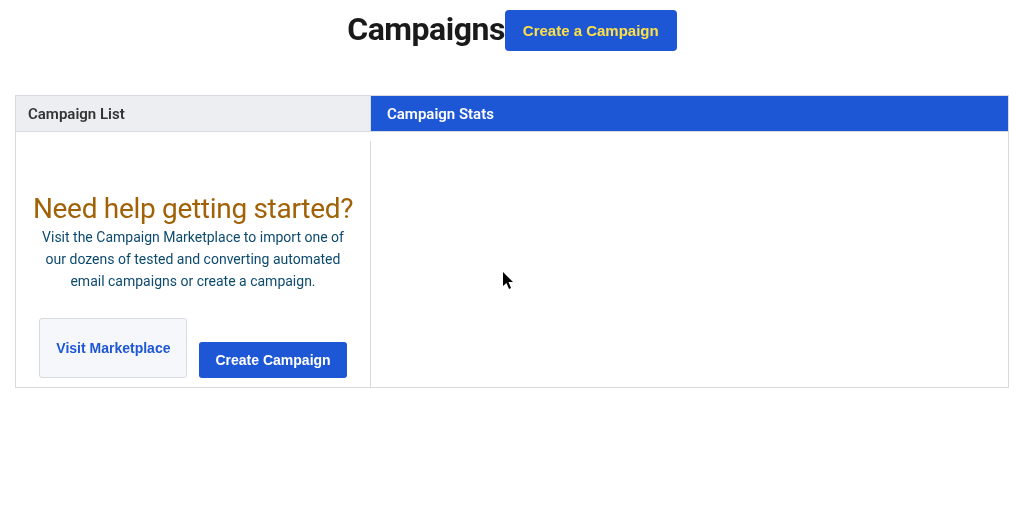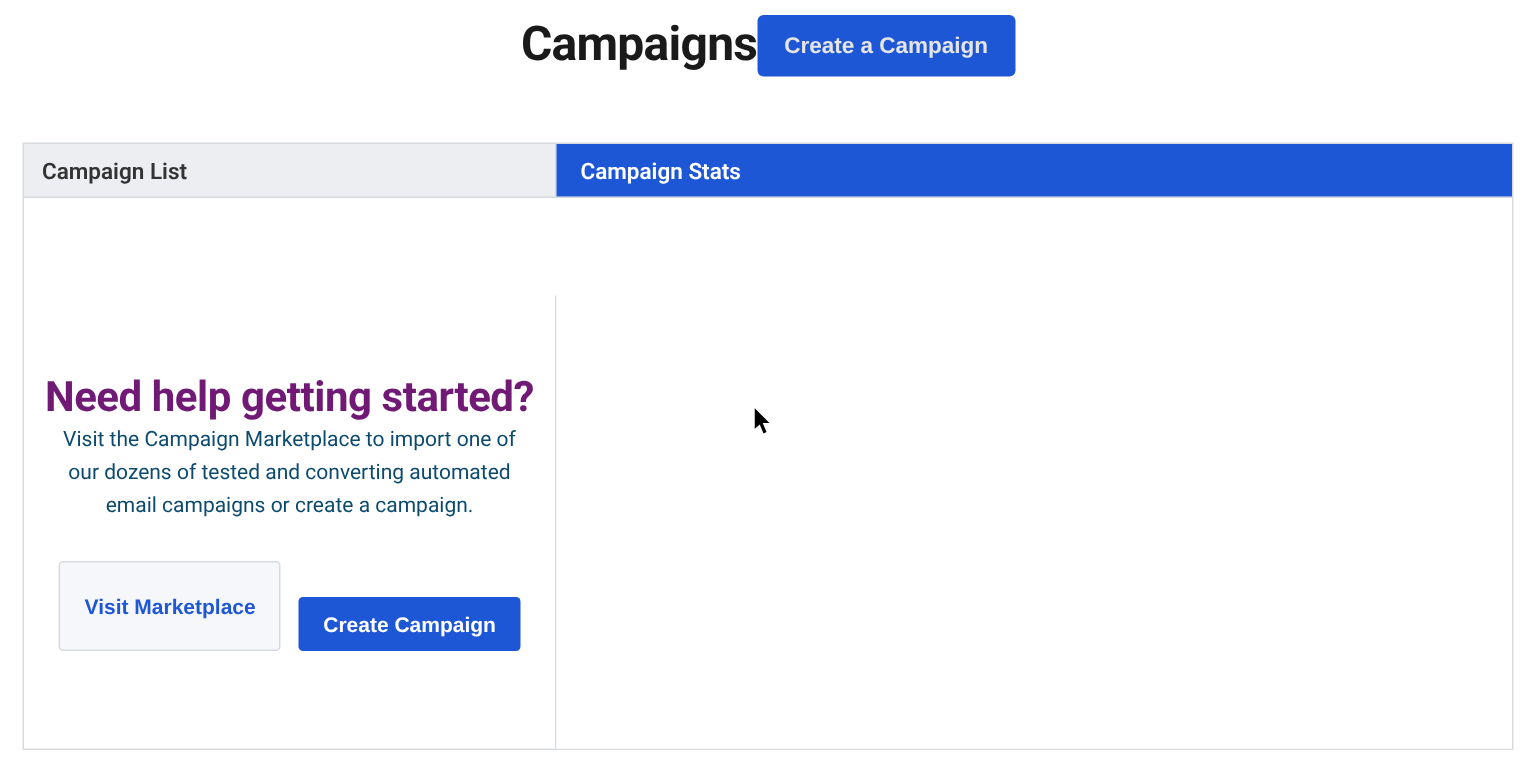--- a/index.html
+++ b/index.html
@@ -22,34 +22,34 @@
       padding: 10px 18px 0 18px;
     }
     .page-title {
       font-size: 32px;
       font-weight: 700;
       color: #1a1a1a;
       letter-spacing: -0.5px;
     }
     .btn-primary-top {
       background: #1e57d6;
-      color: #e5e5e5;
+      color: #fde047;
       border: none;
       border-radius: 4px;
       padding: 12px 18px;
       font-size: 15px;
       font-weight: 600;
       cursor: pointer;
     }
     .main-grid {
       display: grid;
       grid-template-columns: 355px 1fr;
       margin: 44px 15px 0 15px;
       border: 1px solid #d7dbe0;
-      height: 405px;
+      height: 293px;
     }
     .panel-header {
       background: #eceef1;
       border-bottom: 1px solid #d7dbe0;
       padding: 8px 12px;
       font-size: 15px;
       font-weight: 600;
       color: #333;
       height: 36px;
       display: flex;
@@ -88,22 +88,22 @@
     .panel-body-left {
       border-right: 1px solid #d7dbe0;
       padding: 50px 12px 0 12px;
       text-align: center;
     }
     .panel-body-right {
       background: #ffffff;
     }
     .onboard-heading {
       font-size: 28px;
-      font-weight: 700;
-      color: #701a75;
+      font-weight: 400;
+      color: #a16207;
       line-height: 1.3;
       letter-spacing: -0.3px;
     }
     .onboard-text {
       font-size: 14px;
       color: #0c4a6e;
       line-height: 1.55;
       margin-bottom: 26px;
       padding: 0 4px;
     }

